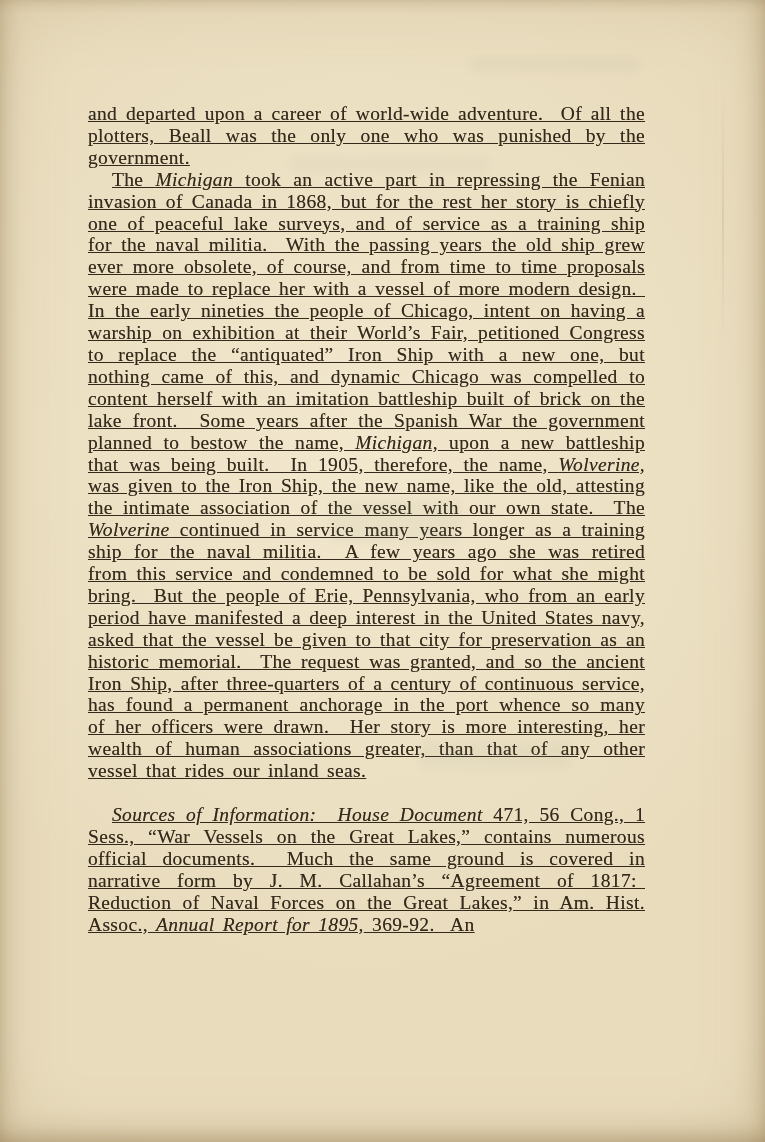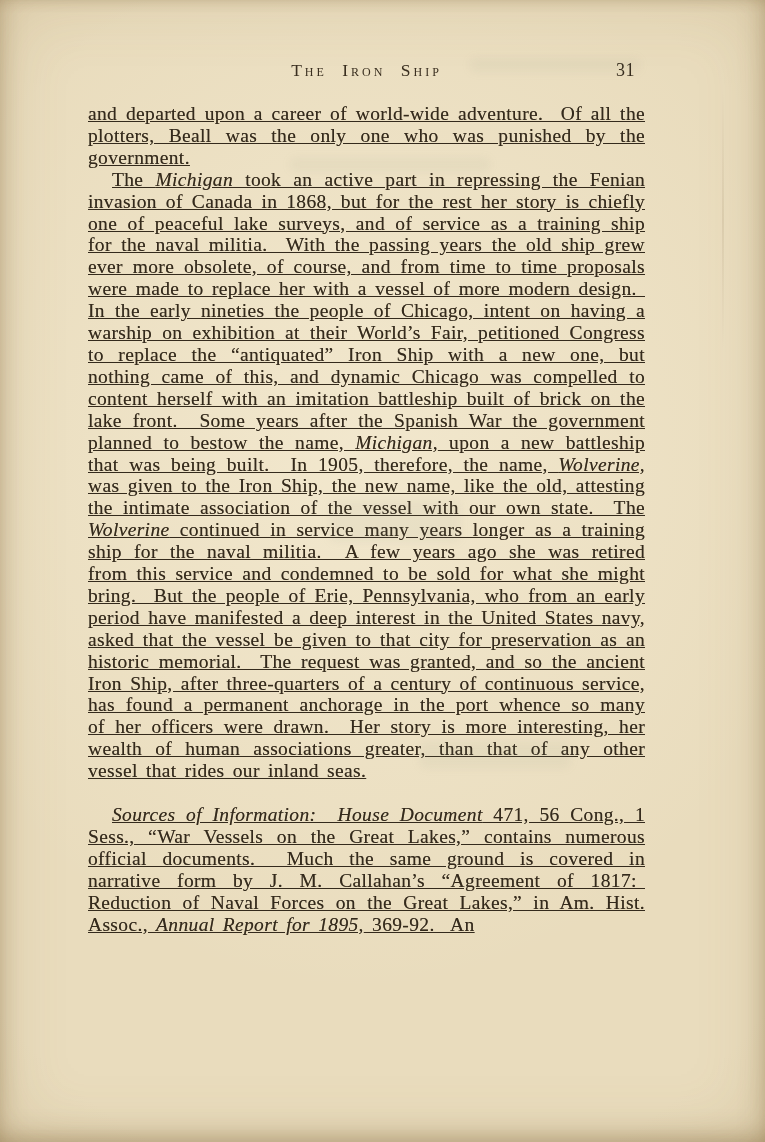--- a/index.html
+++ b/index.html
@@ -68,24 +68,20 @@
     width: 2px;
     background: linear-gradient(to bottom, rgba(120,95,55,0) 0%, rgba(120,95,55,0.12) 50%, rgba(120,95,55,0) 100%);
     pointer-events: none;
   }
 </style>
 </head>
 <body>
 
 <div class="page">
 
-  <div class="running-header">
-    <span class="running-title">The Iron Ship</span>
-    <span class="page-number">31</span>
-  </div>
 
   <div class="page-body">
     <p class="para"><span class="rm">and departed upon a career of world-wide adventure.&nbsp; Of all the plotters, Beall was the only one who was punished by the government.</span></p>
     <p class="para indent"><span class="rm">The </span><span class="it">Michigan</span><span class="rm"> took an active part in repressing the Fenian invasion of Canada in 1868, but for the rest her story is chiefly one of peaceful lake surveys, and of service as a training ship for the naval militia.&nbsp; With the passing years the old ship grew ever more obsolete, of course, and from time to time proposals were made to replace her with a vessel of more modern design.&nbsp; In the early nineties the people of Chicago, intent on having a warship on exhibition at their World’s Fair, petitioned Congress to replace the “antiquated” Iron Ship with a new one, but nothing came of this, and dynamic Chicago was compelled to content herself with an imitation battleship built of brick on the lake front.&nbsp; Some years after the Spanish War the government planned to bestow the name, </span><span class="it">Michigan,</span><span class="rm"> upon a new battleship that was being built.&nbsp; In 1905, therefore, the name, </span><span class="it">Wolverine,</span><span class="rm"> was given to the Iron Ship, the new name, like the old, attesting the intimate association of the vessel with our own state.&nbsp; The </span><span class="it">Wolverine</span><span class="rm"> continued in service many years longer as a training ship for the naval militia.&nbsp; A few years ago she was retired from this service and condemned to be sold for what she might bring.&nbsp; But the people of Erie, Pennsylvania, who from an early period have manifested a deep interest in the United States navy, asked that the vessel be given to that city for preservation as an historic memorial.&nbsp; The request was granted, and so the ancient Iron Ship, after three-quarters of a century of continuous service, has found a permanent anchorage in the port whence so many of her officers were drawn.&nbsp; Her story is more interesting, her wealth of human associations greater, than that of any other vessel that rides our inland seas.</span></p>
     <p class="para indent sources"><span class="it">Sources of Information:&nbsp; House Document</span><span class="rm"> 471, 56 Cong., 1 Sess., “War Vessels on the Great Lakes,” contains numerous official documents.&nbsp; Much the same ground is covered in narrative form by J. M. Callahan’s “Agreement of 1817:&nbsp; Reduction of Naval Forces on the Great Lakes,” in Am. Hist. Assoc., </span><span class="it">Annual Report for 1895,</span><span class="rm"> 369-92.&nbsp; An</span></p>
   </div>
 
   <div class="smudge" style="left:470px; top:58px; width:170px; height:14px;"></div>
   <div class="smudge" style="left:290px; top:158px; width:200px; height:13px;"></div>
   <div class="smudge" style="left:330px; top:500px; width:130px; height:42px;"></div>

